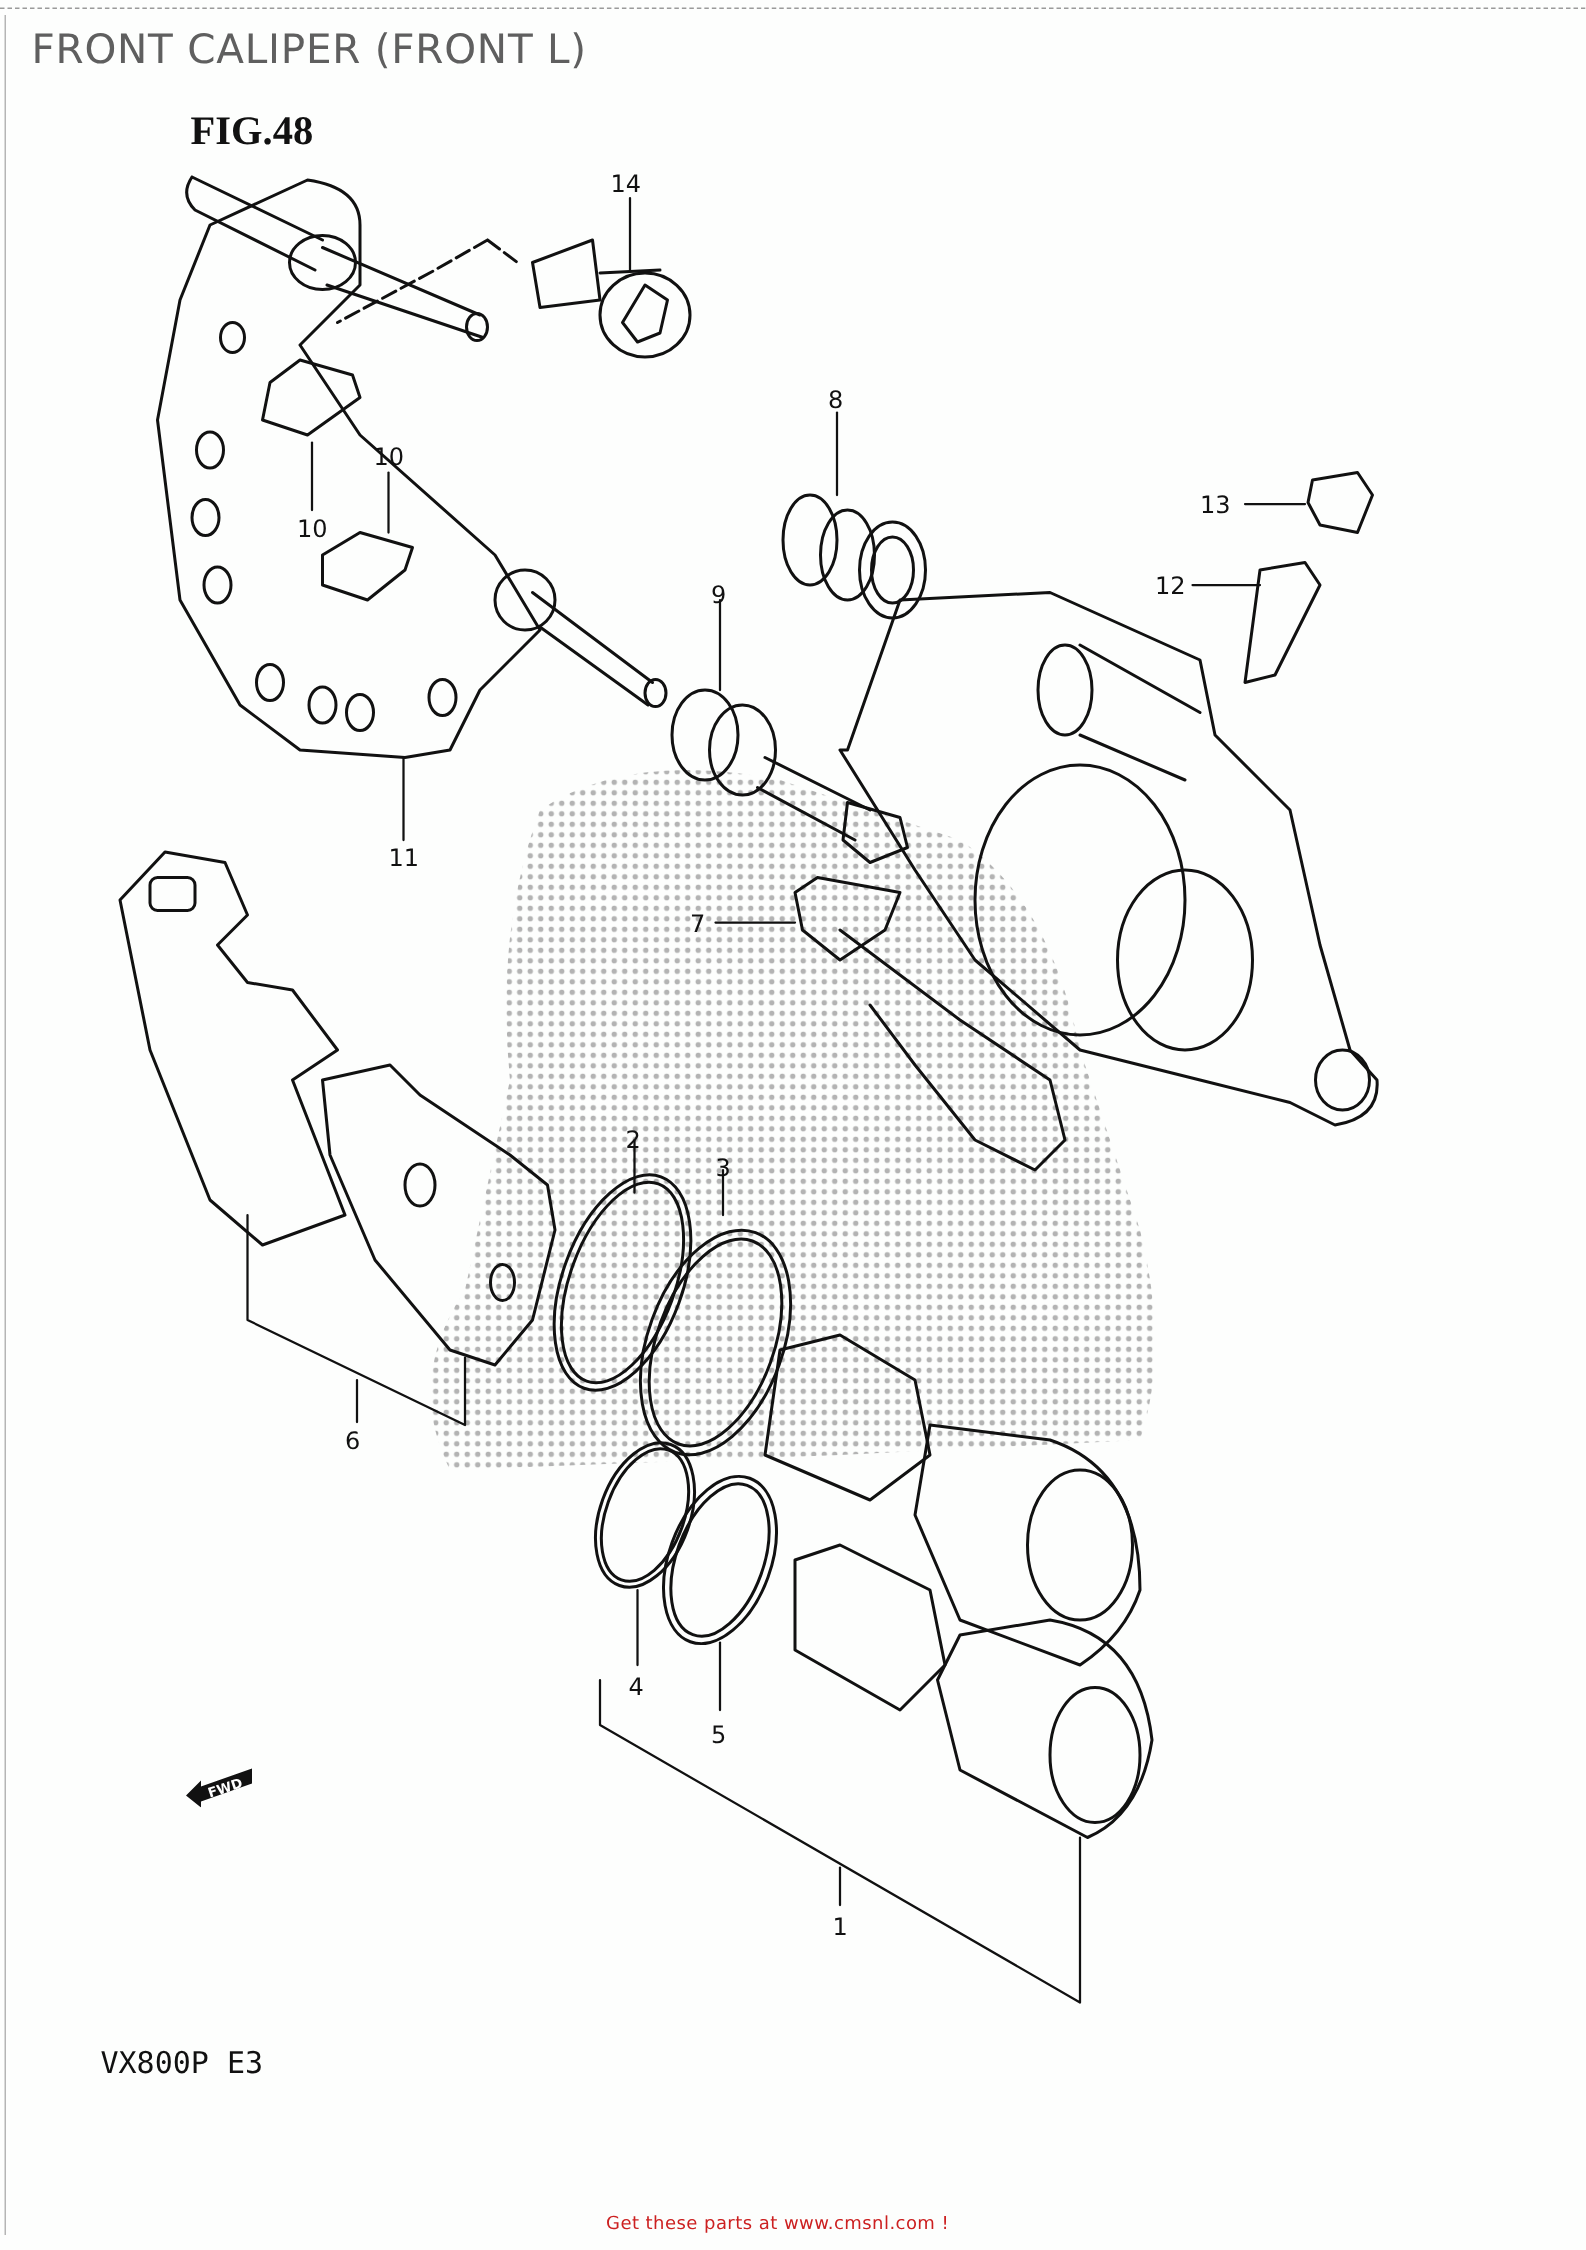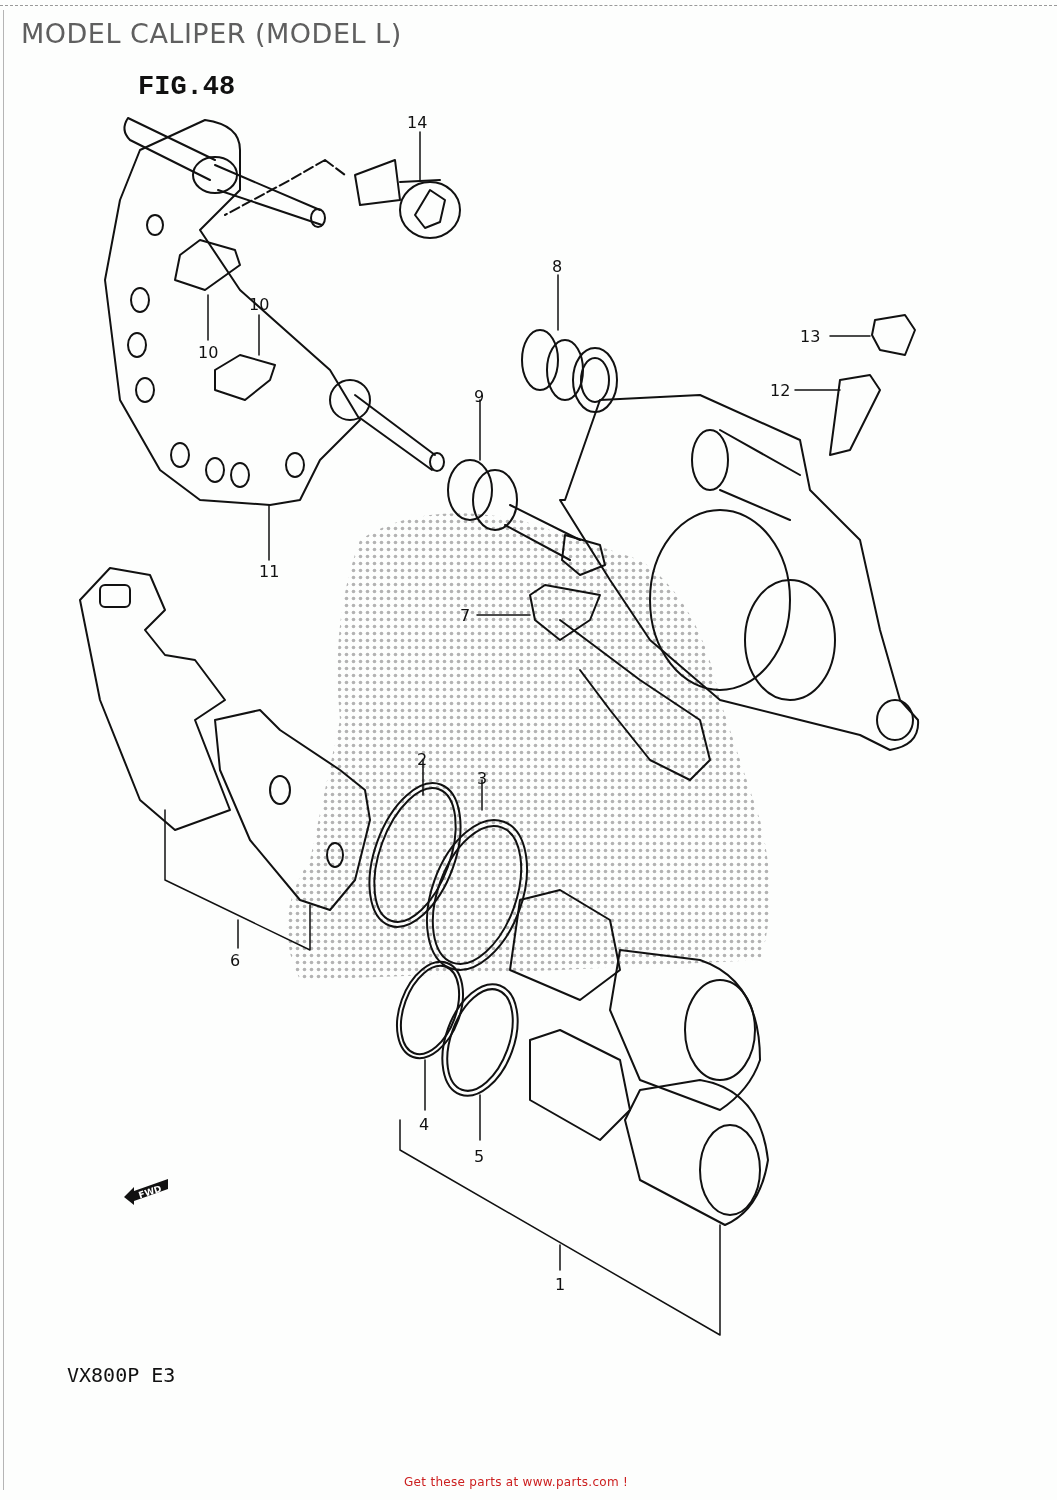--- a/index.html
+++ b/index.html
@@ -4,35 +4,35 @@
 <style>
   html, body { margin: 0; padding: 0; background: #fdfefd; }
   body { width: 1057px; height: 1500px; position: relative; overflow: hidden;
          font-family: "DejaVu Sans", sans-serif; }
   .top-border { position: absolute; left: 0; top: 5px; width: 1057px; height: 1px;
                 border-top: 1px dashed #9a9a9a; }
   .left-border { position: absolute; left: 3px; top: 10px; width: 1px; height: 1480px; background: #b5b5b5; }
   .page-title { position: absolute; left: 21px; top: 18px; font-size: 27px; color: #5f5f5f;
                 letter-spacing: 0.5px; white-space: nowrap; }
   .fig-number { position: absolute; left: 127px; top: 72px; font-size: 27px; font-weight: bold;
-                color: #111; font-family: Liberation Mono, monospace; letter-spacing: 0px; margin-left: 11px; }
+                color: #111; font-family: Liberation Serif, serif; letter-spacing: 0px; }
   .model-code { position: absolute; left: 67px; top: 1363px; font-size: 20px; color: #111;
                 font-family: "DejaVu Sans Mono", monospace; }
   .footer-link { position: absolute; left: 404px; top: 1475px; font-size: 12px; color: #cc2020;
                  text-decoration: none; white-space: nowrap; letter-spacing: 0.3px; }
   svg.diagram { position: absolute; left: 0; top: 0; }
   .fwd-icon { position: absolute; left: 122px; top: 1175px; }
 </style>
 </head>
 <body>
 
 <div class="top-border"></div>
 <div class="left-border"></div>
 
-<div class="page-title">MODEL CALIPER (MODEL L)</div>
+<div class="page-title">FRONT CALIPER (FRONT L)</div>
 <div class="fig-number">FIG.48</div>
 
 <svg class="diagram" width="1057" height="1500" viewBox="0 0 1057 1500">
 
   <defs>
     <pattern id="dots" width="7" height="7" patternUnits="userSpaceOnUse">
       <circle cx="3.5" cy="3.5" r="1.8" fill="#9a9a9a"></circle>
     </pattern>
   </defs>
   <g opacity="0.75">
@@ -178,13 +178,13 @@
 
 <div class="fwd-icon">
   <svg width="50" height="30" viewBox="0 0 50 30">
     <path d="M2 22 L12 12 L12 16 L46 4 L46 14 L12 26 L12 30 Z" fill="#111"></path>
     <text x="16" y="20" font-size="9" fill="#fff" font-family="DejaVu Sans, sans-serif" font-weight="bold" transform="rotate(-18 28 16)">FWD</text>
   </svg>
 </div>
 
 <div class="model-code">VX800P  E3</div>
 
-<a class="footer-link">Get these parts at www.parts.com !</a>
+<a class="footer-link">Get these parts at www.cmsnl.com !</a>
 
 </body></html>

